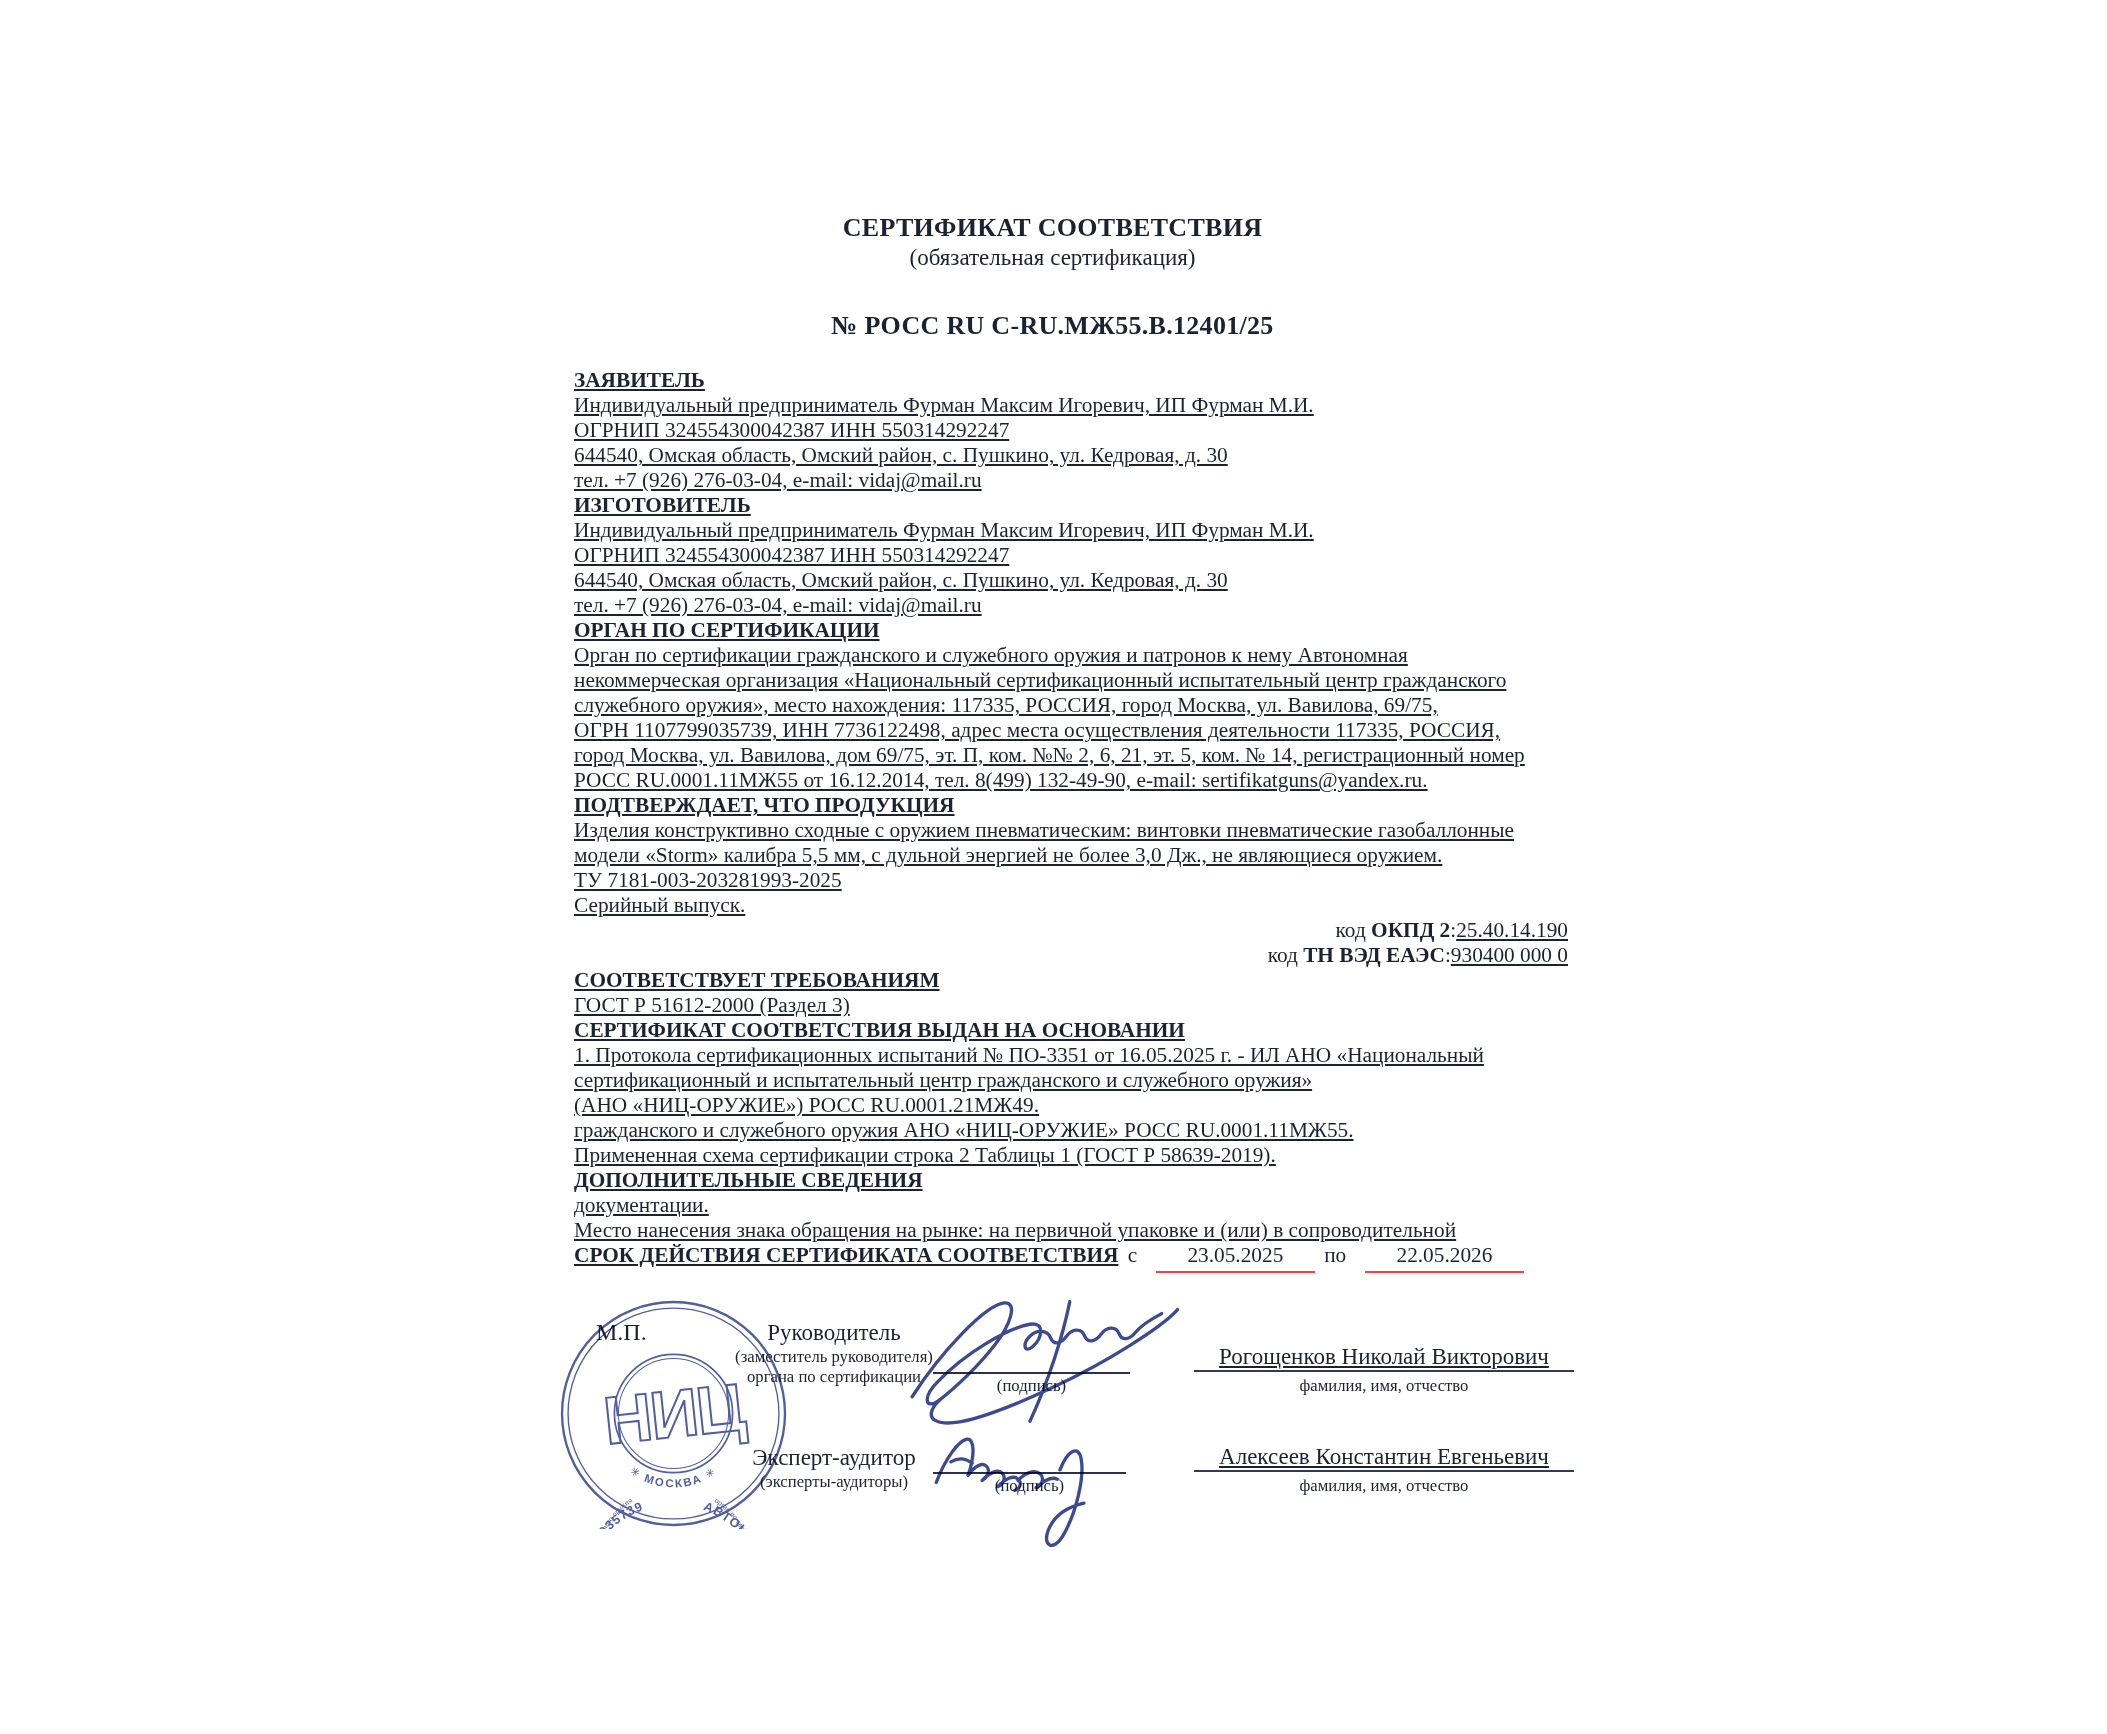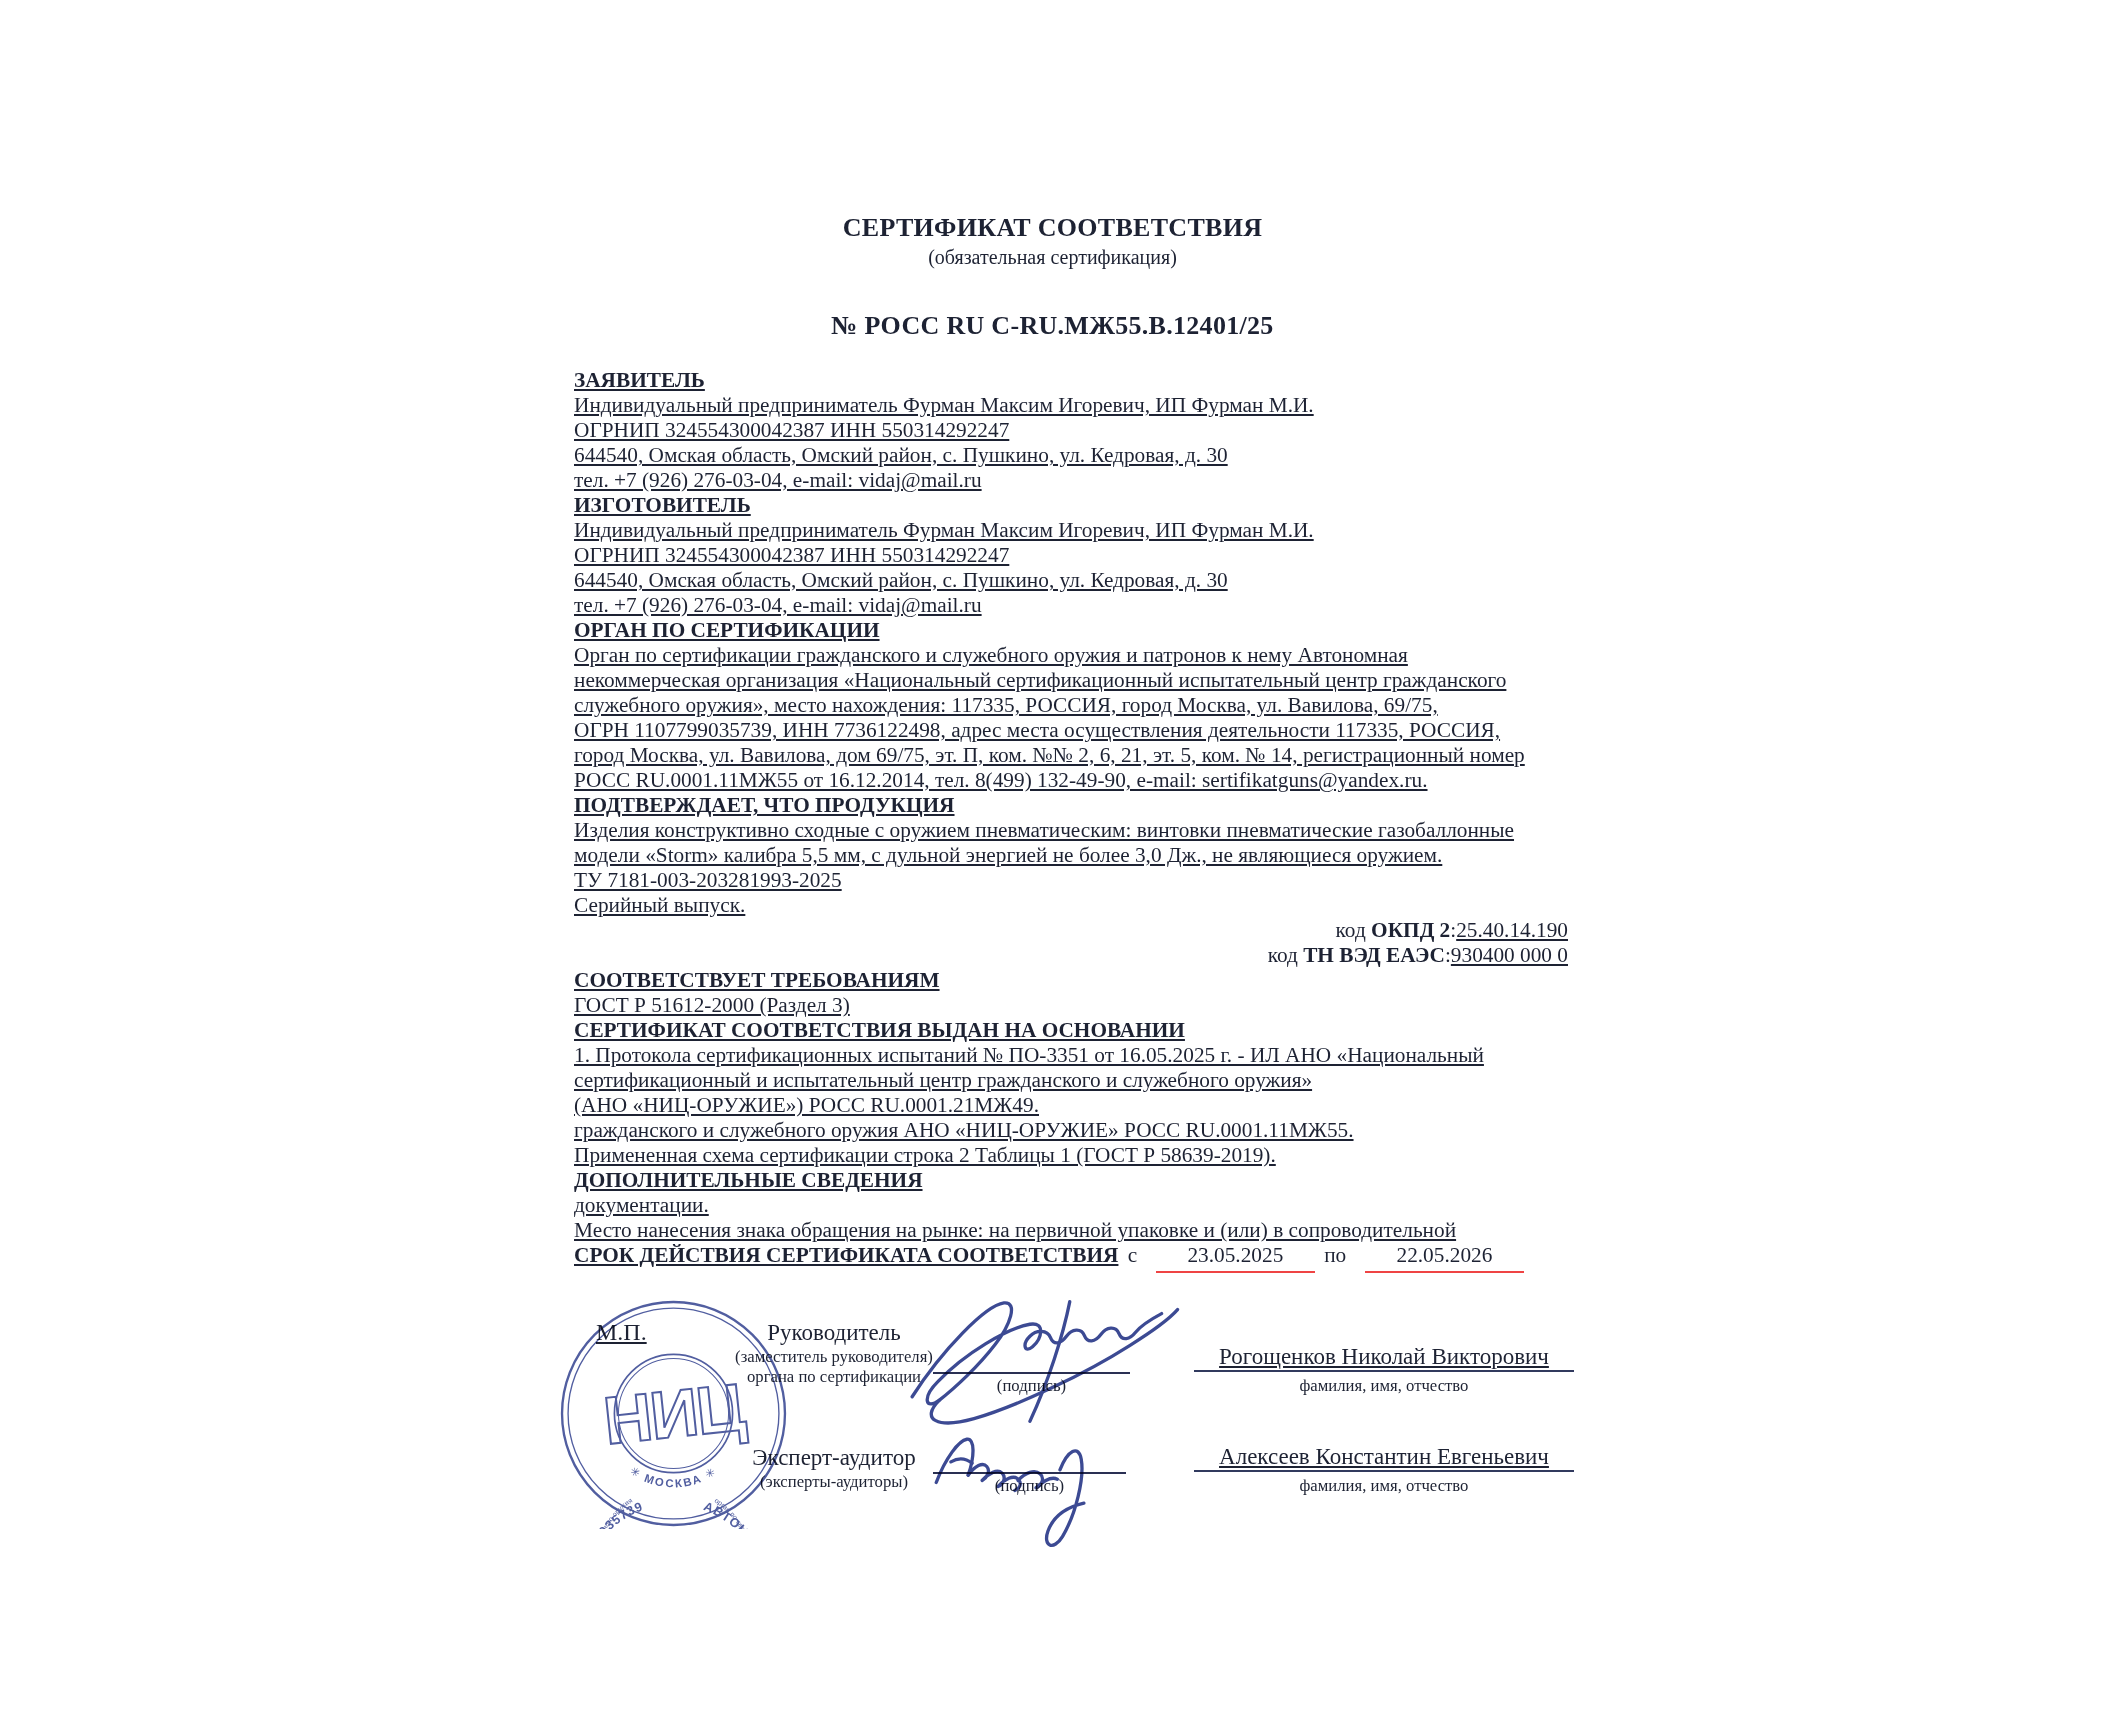--- a/index.html
+++ b/index.html
@@ -7,36 +7,36 @@
     position:relative;
     width:2108px;height:1734px;
     background:#ffffff;
     font-family:"Liberation Serif","DejaVu Serif",serif;
     color:#1d2233;
     overflow:hidden;
   }
   
   .doc-header{position:absolute;left:559px;top:212px;width:987px;text-align:center;}
   .doc-title{font-size:26px;font-weight:bold;line-height:31px;letter-spacing:0.3px;}
-  .doc-subtitle{font-size:20px;line-height:29px;}
+  .doc-subtitle{font-size:23px;line-height:29px;}
   .doc-number{font-size:26px;font-weight:bold;margin-top:39px;letter-spacing:0.3px;}
   
   .doc-body{position:absolute;left:574px;top:368px;width:994px;font-size:21.3px;text-decoration:underline;}
   .line{height:25px;line-height:25px;white-space:nowrap;}
   .b{font-weight:bold;}
   .code-line{padding-left:152px;text-align:right;}
   .code-label{display:inline-block;width:292px;}
   .date-field{
     display:inline-block;width:159px;text-align:center;
     border-bottom:2px solid #ef4444;margin-left:18.7px;
     height:28px;line-height:25px;
   }
   .sep{display:inline-block;margin-left:9.3px;}
   
-  .mp-label{position:absolute;left:596px;top:1319px;font-size:24px;text-decoration:underline;}
+  .mp-label{position:absolute;left:596px;top:1319px;font-size:24px;}
   .role-block{position:absolute;left:734px;width:200px;text-align:center;}
   .role-title{font-size:23px;line-height:28px;}
   .role-note{font-size:16.7px;line-height:20px;}
   .sig-line{position:absolute;height:2px;background:#2a3053;}
   .sig-caption{position:absolute;font-size:16.7px;text-align:center;}
   .name-line{position:absolute;width:380px;text-align:center;font-size:23px;line-height:27px;border-bottom:2px solid #313a5e;text-decoration:underline;}
   .name-caption{position:absolute;width:380px;text-align:center;font-size:16.7px;}
   
   .stamp-svg{position:absolute;left:558px;top:1298px;width:231px;height:231px;mix-blend-mode:multiply;opacity:.85;font-family:"Liberation Sans","DejaVu Sans",sans-serif;}
   .sig-svg{position:absolute;mix-blend-mode:multiply;opacity:.92;}

